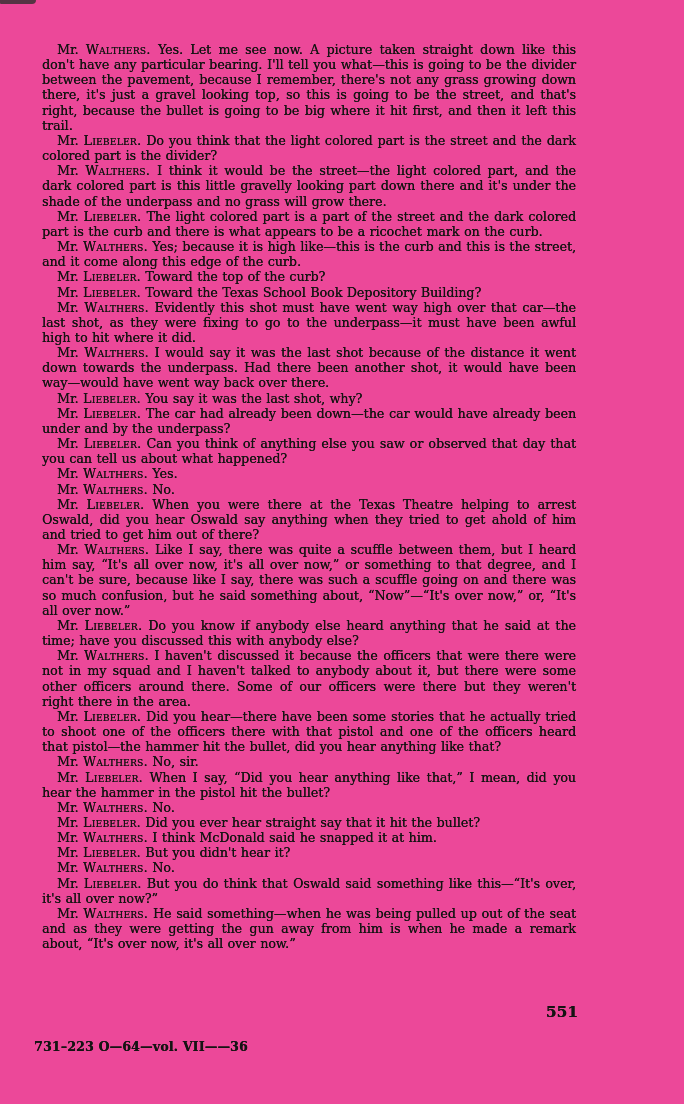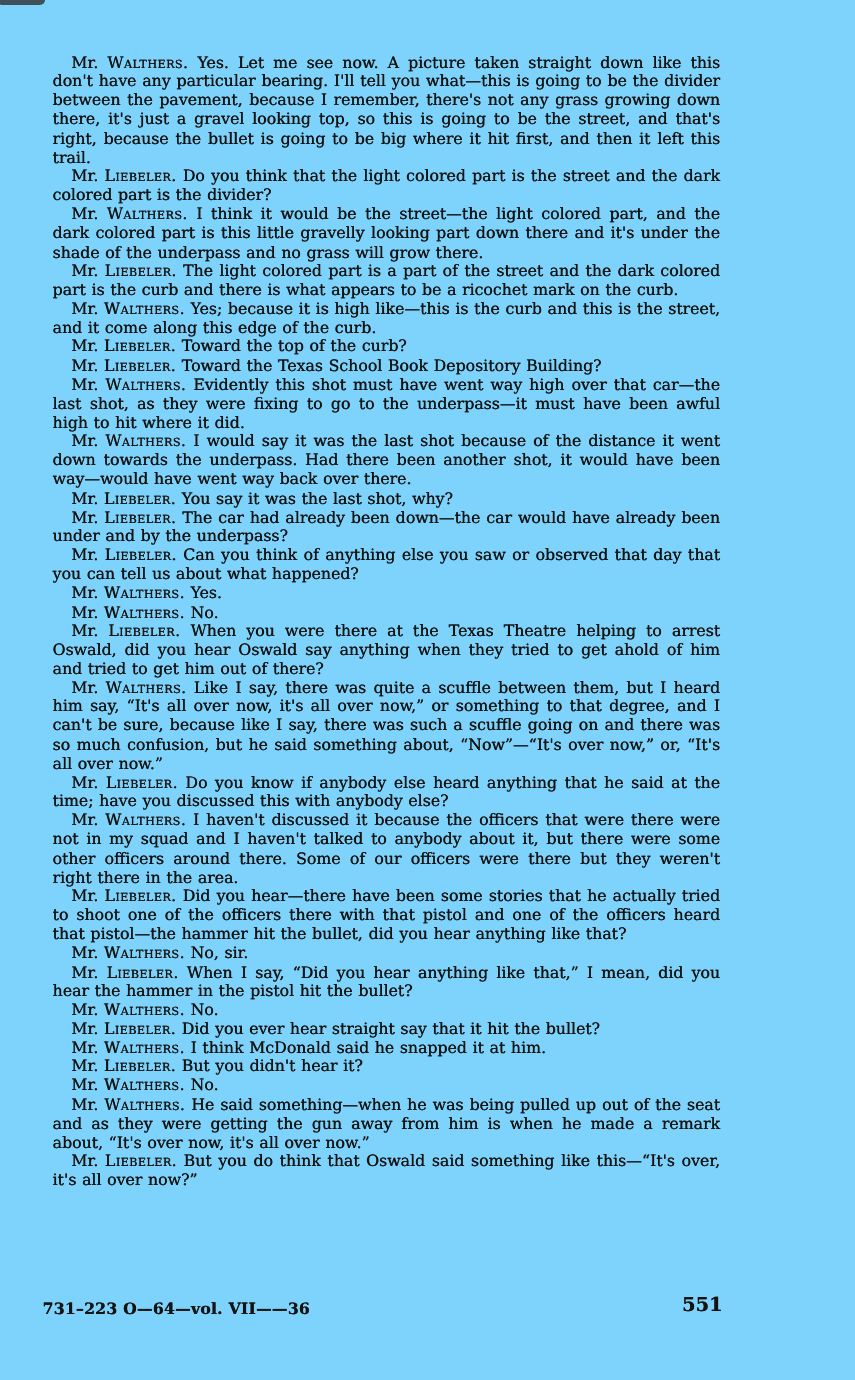--- a/index.html
+++ b/index.html
@@ -4,21 +4,21 @@
 <style>
   html, body {
     margin: 0;
     padding: 0;
     background: #fbfbf8;
   }
   .page {
     position: relative;
     width: 684px;
     height: 1104px;
-    background: #7dd3fc;
+    background: #ec4899;
     overflow: hidden;
     font-family: "DejaVu Serif", "Liberation Serif", serif;
     color: #151413;
   }
   .corner-smudge {
     position: absolute;
     top: 0;
     left: 0;
     width: 36px;
     height: 4px;
@@ -47,21 +47,20 @@
   }
   .pageno {
     position: absolute;
     left: 42px;
     top: 1002px;
     width: 536px;
     text-align: right;
     font-size: 15.5px;
     font-weight: bold;
     text-shadow: 0.25px 0 0 currentColor;
-    margin-top: 32px;
   }
   .footnote {
     position: absolute;
     left: 34px;
     top: 1039px;
     font-size: 12.5px;
     font-weight: bold;
     letter-spacing: 0.2px;
     text-shadow: 0.25px 0 0 currentColor;
   }
@@ -120,20 +119,20 @@
       <p class="turn"><span class="speaker"><span>Mr.</span> <span class="speaker-sc">Walthers.</span></span> <span class="utterance">No.</span></p>
 
       <p class="turn"><span class="speaker"><span>Mr.</span> <span class="speaker-sc">Liebeler.</span></span> <span class="utterance">Did you ever hear straight say that it hit the bullet?</span></p>
 
       <p class="turn"><span class="speaker"><span>Mr.</span> <span class="speaker-sc">Walthers.</span></span> <span class="utterance">I think McDonald said he snapped it at him.</span></p>
 
       <p class="turn"><span class="speaker"><span>Mr.</span> <span class="speaker-sc">Liebeler.</span></span> <span class="utterance">But you didn't hear it?</span></p>
 
       <p class="turn"><span class="speaker"><span>Mr.</span> <span class="speaker-sc">Walthers.</span></span> <span class="utterance">No.</span></p>
 
+      <p class="turn"><span class="speaker"><span>Mr.</span> <span class="speaker-sc">Liebeler.</span></span> <span class="utterance">But you do think that Oswald said something like this—“It's over, it's all over now?”</span></p>
+
       <p class="turn"><span class="speaker"><span>Mr.</span> <span class="speaker-sc">Walthers.</span></span> <span class="utterance">He said something—when he was being pulled up out of the seat and as they were getting the gun away from him is when he made a remark about, “It's over now, it's all over now.”</span></p>
-
-      <p class="turn"><span class="speaker"><span>Mr.</span> <span class="speaker-sc">Liebeler.</span></span> <span class="utterance">But you do think that Oswald said something like this—“It's over, it's all over now?”</span></p>
     </main>
 
   <div class="pageno">551</div>
   <div class="footnote">731–223 O—64—vol. VII——36</div>
 </div>
 
 </body></html>

